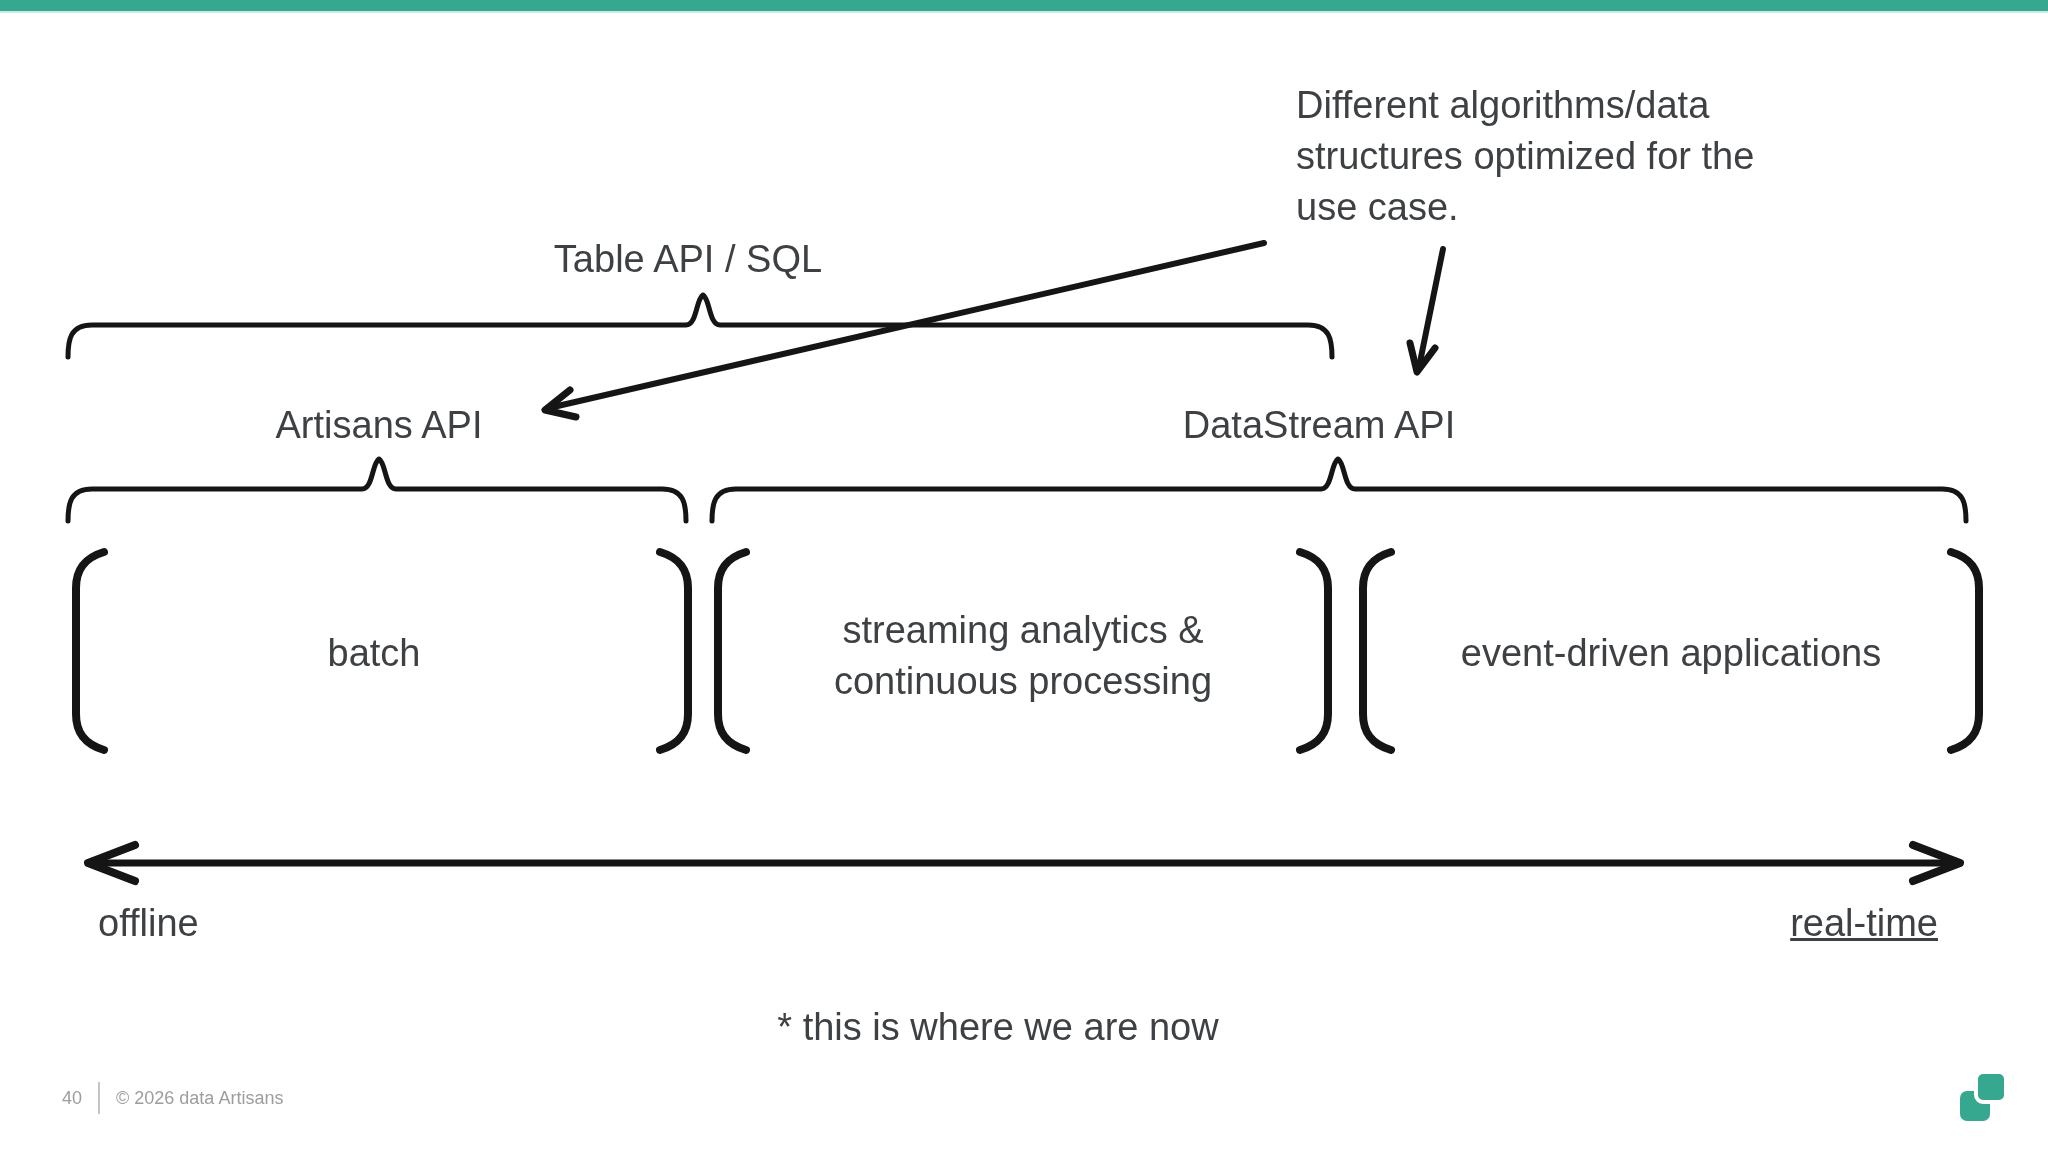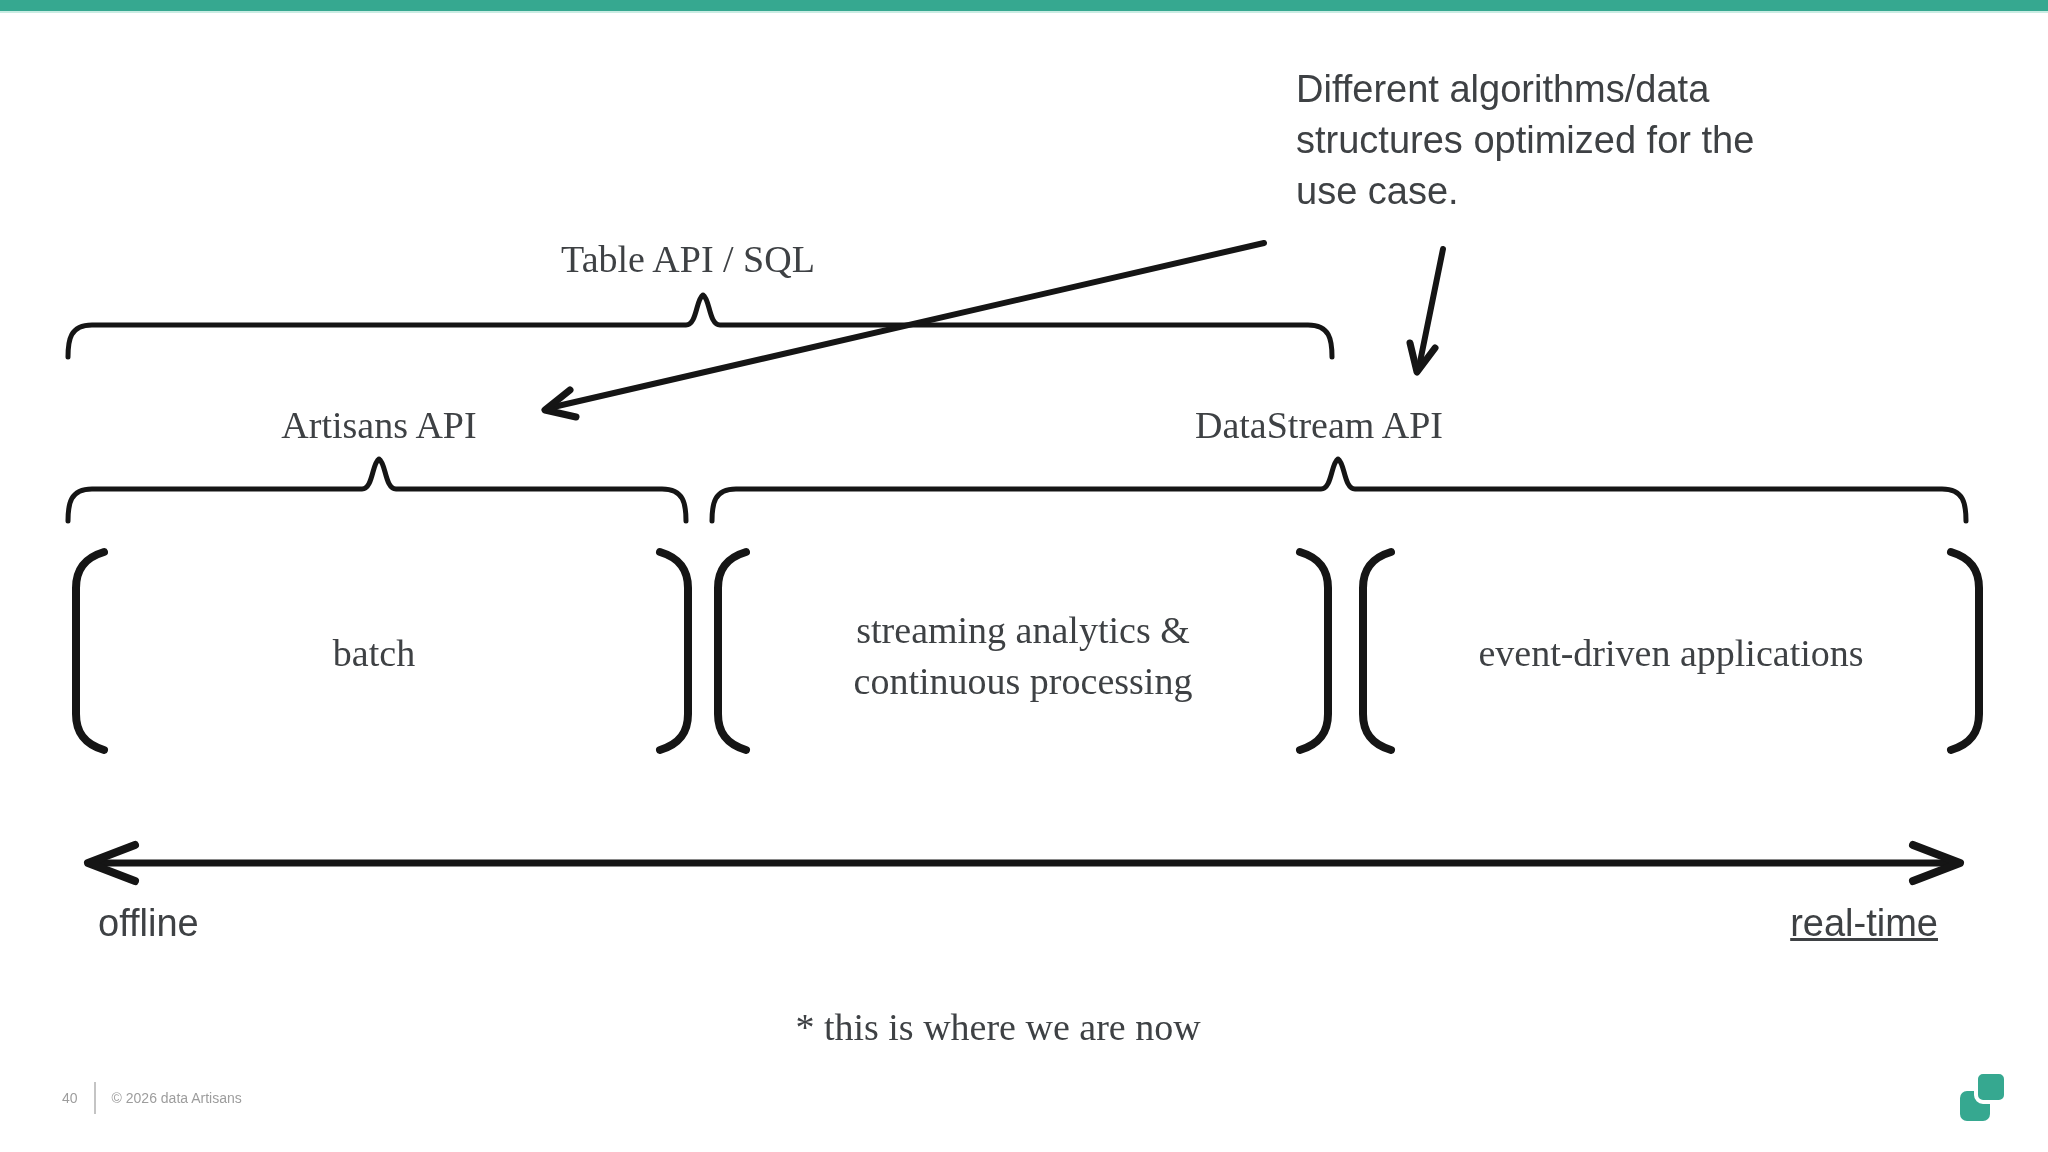--- a/index.html
+++ b/index.html
@@ -21,28 +21,28 @@
     position: absolute; left: 0; top: 0;
     width: 2048px; height: 1152px;
   }
   .txt {
     position: absolute;
     font-size: 38px;
     line-height: 51px;
     white-space: pre-line;
     color: #3e4144;
   }
-  .center { text-align: center; font-family: Liberation Serif, serif; }
+  .center { text-align: center; }
   .right  { text-align: right; }
   .footer {
     position: absolute;
     left: 62px; top: 1082px;
     display: flex; align-items: center;
     gap: 16px;
-    font-size: 14px;
+    font-size: 18px;
     color: #9d9d9d;
   }
   .footer .divider {
     width: 2px; height: 32px;
     background: #c4c4c4;
   }
   .logo {
     position: absolute;
     left: 1958px; top: 1070px;
   }
@@ -75,21 +75,21 @@
 
     <path stroke-width="8" d="M 1391 552 C 1371 558 1363 570 1363 588 L 1363 714 C 1363 732 1371 744 1391 750"></path>
     <path stroke-width="8" d="M 1951 552 C 1971 558 1979 570 1979 588 L 1979 714 C 1979 732 1971 744 1951 750"></path>
 
     <path stroke-width="7" d="M 100 863 L 1948 863"></path>
     <path stroke-width="8" d="M 135 845 L 88 863 L 135 881"></path>
     <path stroke-width="8" d="M 1913 845 L 1960 863 L 1913 881"></path>
   </g>
 </svg>
 
-<div class="txt" style="left:1296px; top:64px; width:580px;">Different algorithms/data
+<div class="txt" style="left:1296px; top:80px; width:580px;">Different algorithms/data
 structures optimized for the
 use case.</div>
 
 <div class="txt center" style="left:438px; top:234px; width:500px;">Table API / SQL</div>
 <div class="txt center" style="left:129px; top:400px; width:500px;">Artisans API</div>
 <div class="txt center" style="left:1069px; top:400px; width:500px;">DataStream API</div>
 
 <div class="txt center" style="left:124px; top:628px; width:500px;">batch</div>
 <div class="txt center" style="left:773px; top:605px; width:500px;">streaming analytics &amp;
 continuous processing</div>

